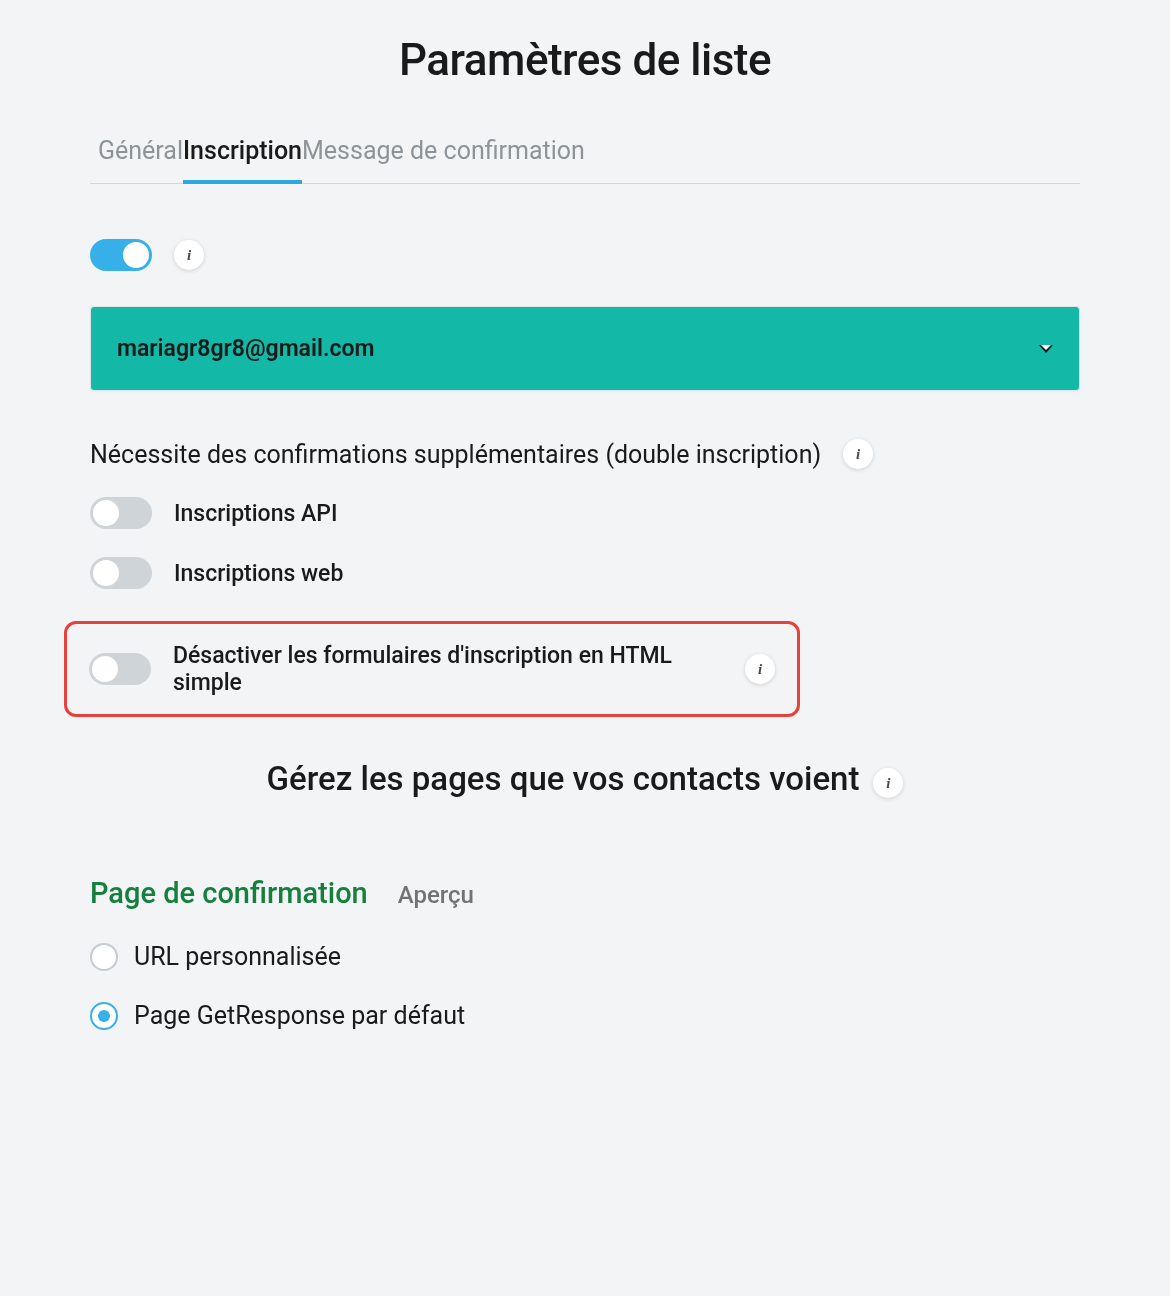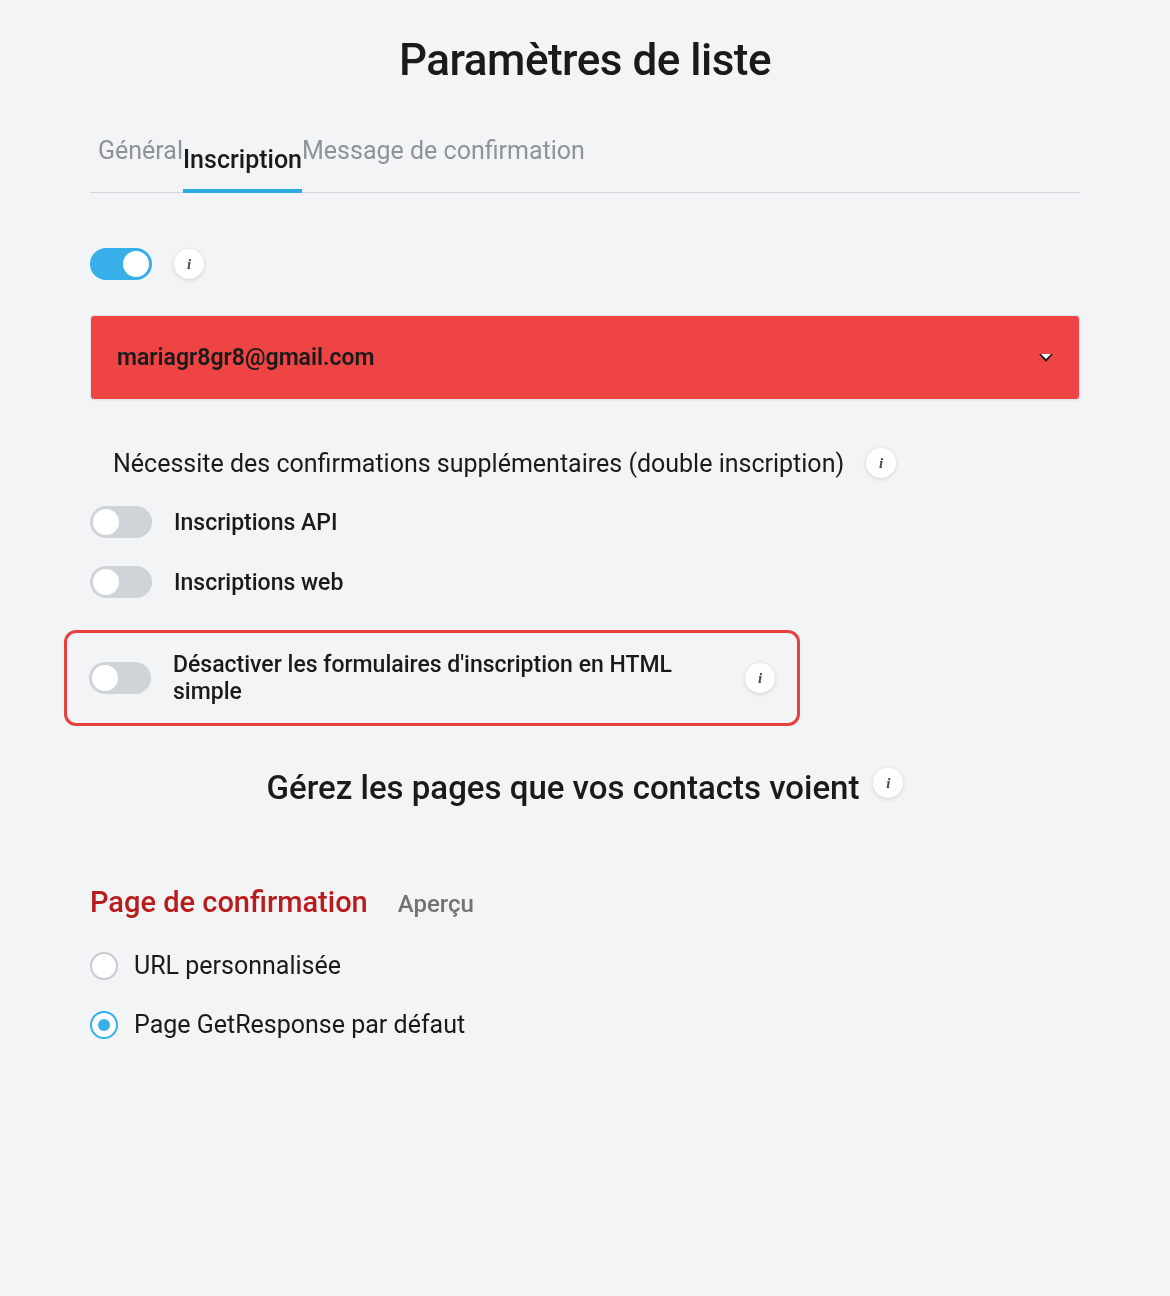--- a/index.html
+++ b/index.html
@@ -33,21 +33,20 @@
 .tab {
   font-size: 25px;
   color: #8d9499;
   padding-bottom: 18px;
   cursor: pointer;
   position: relative;
 }
 .tab.active {
   color: #1a1a1a;
   font-weight: 500;
-  margin-top: 9px;
 }
 .tab.active::after {
   content: "";
   position: absolute;
   left: 0;
   right: 0;
   bottom: -1px;
   height: 4px;
   background: #2ea8e5;
 }
@@ -102,21 +101,21 @@
   font-style: italic;
   font-family: Georgia, serif;
   font-weight: bold;
   font-size: 15px;
   color: #4a4a4a;
   cursor: pointer;
   flex-shrink: 0;
 }
 .dropdown {
   width: 100%;
-  background: #ef4444;
+  background: #14b8a6;
   border: 1px solid #e2e5e8;
   border-radius: 4px;
   padding: 28px 26px;
   font-size: 23px;
   font-weight: 600;
   color: #1a1a1a;
   display: flex;
   justify-content: space-between;
   align-items: center;
   cursor: pointer;
@@ -143,21 +142,20 @@
 }
 .subsection-heading {
   font-size: 25px;
   color: #1a1a1a;
   font-weight: 400;
   margin-top: 48px;
   margin-bottom: 28px;
   display: flex;
   align-items: center;
   gap: 22px;
-  margin-left: 23px;
 }
 .toggle-row.compact {
   margin-bottom: 28px;
 }
 .highlight-box {
   border: 3px solid #e6413c;
   border-radius: 12px;
   padding: 18px 22px 18px 22px;
   margin-left: -26px;
   margin-right: 280px;
@@ -172,36 +170,36 @@
 .highlight-box .toggle-row {
   margin-bottom: 0;
 }
 .manage-heading {
   text-align: center;
   font-size: 33px;
   font-weight: 500;
   color: #1a1a1a;
   margin-top: 42px;
   display: flex;
-  align-items: flex-start;
+  align-items: flex-end;
   justify-content: center;
   gap: 14px;
 }
 .confirmation-section {
   margin-top: 78px;
 }
 .conf-title-row {
   display: flex;
   align-items: baseline;
   gap: 30px;
 }
 .conf-title {
   font-size: 29px;
   font-weight: 500;
-  color: #b91c1c;
+  color: #15803d;
 }
 .preview-link {
   font-size: 24px;
   color: #737373;
   font-weight: 500;
   cursor: pointer;
 }
 .conf-desc {
   font-size: 19px;
   color: #8d9499;

